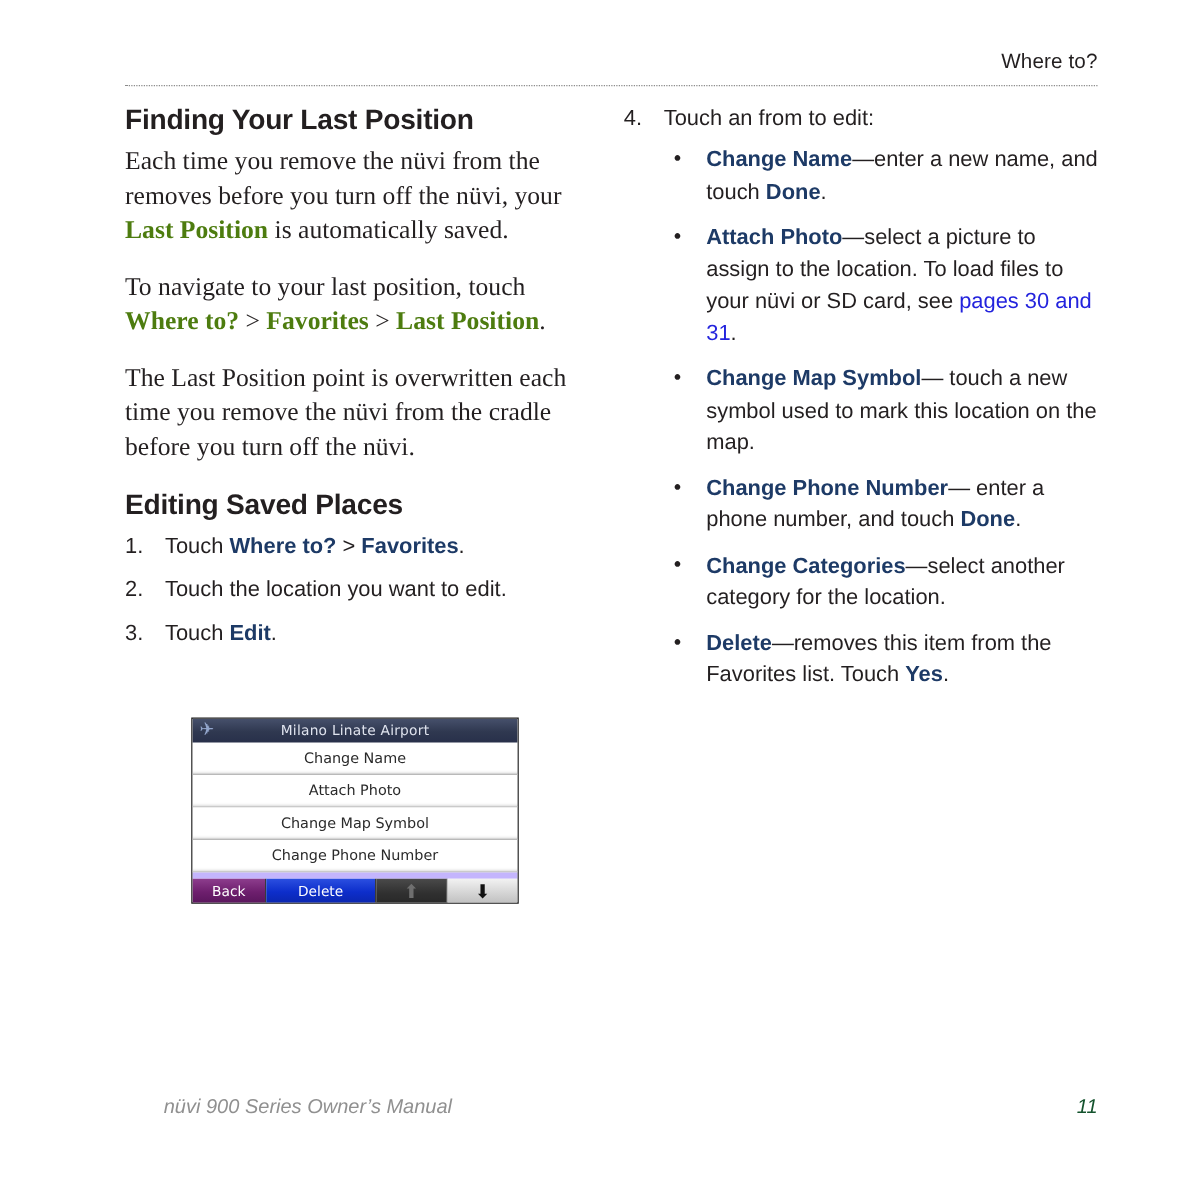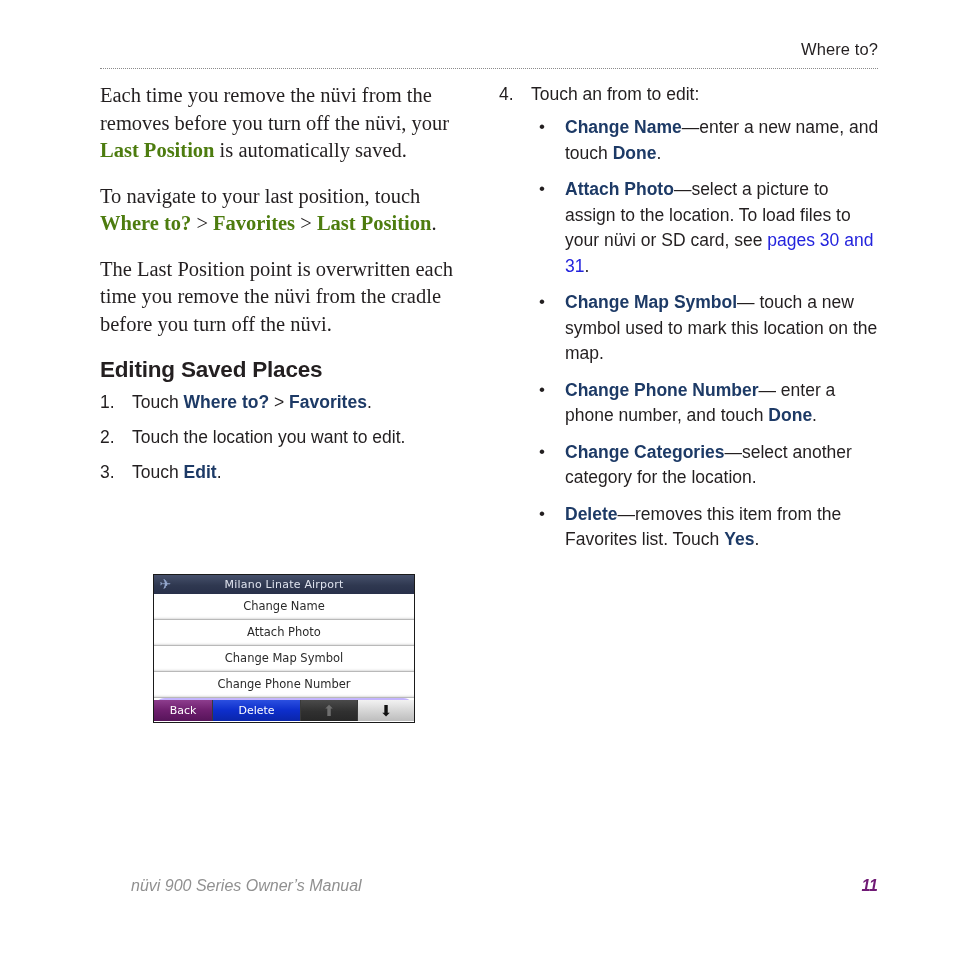--- a/index.html
+++ b/index.html
@@ -173,22 +173,21 @@
     text-align: center;
     font-size: 11.5px;
     color: #2a2a2a;
     background: #ffffff;
     border-bottom: 1px solid #b9b9b9;
     box-shadow: inset 0 -3px 3px -3px rgba(0,0,0,0.28);
   }
   .dev-btns {
     display: flex;
     height: 21px;
-    border-top: 2px solid #c4b5fd;
-    border-radius: 11px;
+    border-top: 5px solid #c4b5fd;
   }
   .btn-back {
     width: 58px;
     background: linear-gradient(to bottom, #8d3d8d 0%, #6e1f6e 50%, #57145a 100%);
     color: #ffffff;
     font-size: 11px;
     line-height: 21px;
     text-align: center;
     border-right: 1px solid #3a3a3a;
   }
@@ -237,36 +236,36 @@
     font-family: "Liberation Sans", sans-serif;
     font-style: italic;
     font-size: 16px;
     color: #909090;
     margin-left: 31px;
   }
   .footer-page {
     font-family: "Liberation Sans", sans-serif;
     font-style: italic;
     font-size: 16px;
-    color: #701a75;
-    font-weight: bold;
+    color: #14532d;
   }
 </style>
 </head>
 <body>
 
 <div class="page">
 
   <div class="header">
     <span class="header-title">Where to?</span>
   </div>
   <div class="header-rule"></div>
 
   <div class="col col-left">
 
+    <h2 class="section-head">Finding Your Last Position</h2>
 
     <p class="body"><span>Each time you remove the nüvi from the removes before you turn off the nüvi, your </span><b class="nav">Last Position</b><span> is automatically saved.</span></p>
 
     <p class="body"><span>To navigate to your last position, touch </span><b class="nav">Where to?</b><span class="sep"> &gt; </span><b class="nav">Favorites</b><span class="sep"> &gt; </span><b class="nav">Last Position</b><span>.</span></p>
 
     <p class="body">The Last Position point is overwritten each time you remove the nüvi from the cradle before you turn off the nüvi.</p>
 
     <h2 class="section-head second">Editing Saved Places</h2>
 
     <ol class="steps">

